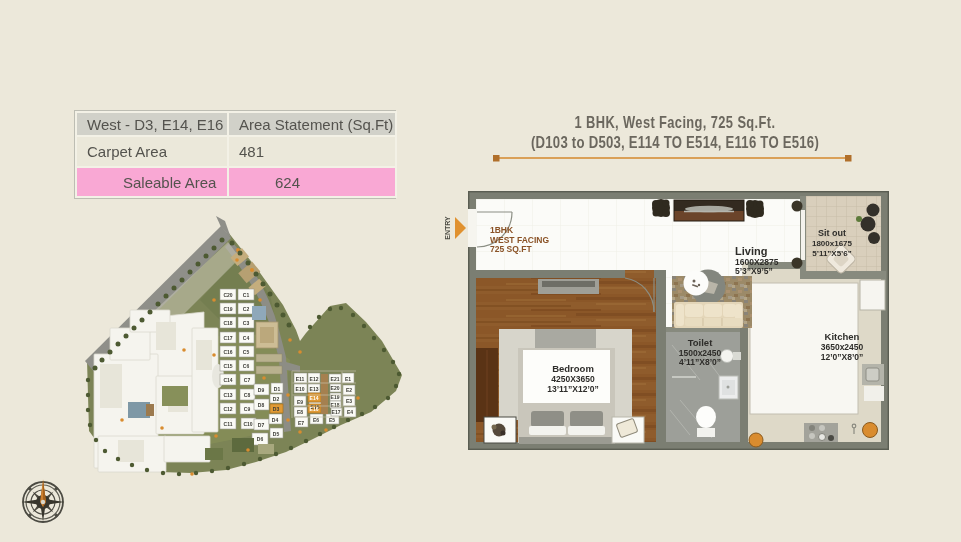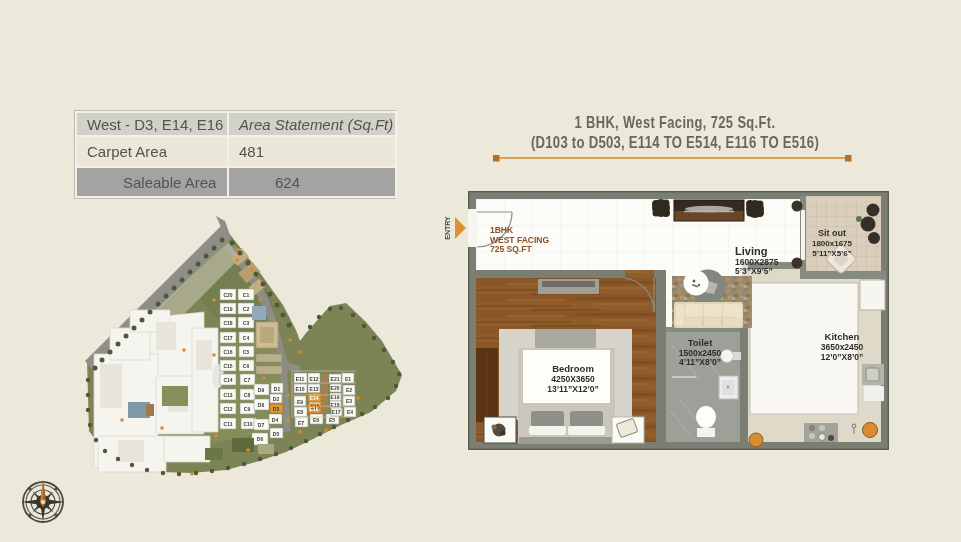--- a/index.html
+++ b/index.html
@@ -3,23 +3,23 @@
 <meta charset="utf-8">
 <style>
   html,body{margin:0;padding:0;}
   body{width:961px;height:542px;background:#ece8da;position:relative;overflow:hidden;
        font-family:"Liberation Sans", sans-serif;}
   .abs{position:absolute;}
   table.area{border-collapse:collapse;position:absolute;left:75px;top:111px;}
   table.area td{font-size:15px;color:#54534e;padding:0 0 0 10px;border:2px solid #f3f1e6;}
   table.area tr.hd td{background:#d1d1c9;height:22px;}
   table.area tr.b1 td{background:#ebe8da;height:29px;}
-  table.area tr.b2 td{background:#a3a3a3;height:28px;padding-left:46px;}
+  table.area tr.b2 td{background:#f9a8d4;height:28px;padding-left:46px;}
   .c1{width:140px;}
-  .c2{width:156px;font-style:italic;}
+  .c2{width:156px;}
   .tblwrap{position:absolute;left:75px;top:111px;width:320px;height:87px;outline:1px solid #bdbdb3;}
   .title1{position:absolute;left:443px;top:113px;width:464px;text-align:center;
           font-size:17px;color:#6b675e;font-weight:bold;letter-spacing:0.5px;
           transform:scaleX(0.758);transform-origin:50% 50%;}
   .title2{position:absolute;left:443px;top:134px;width:464px;text-align:center;
           font-size:16px;color:#6b675e;font-weight:bold;letter-spacing:0.3px;
           transform:scaleX(0.821);transform-origin:50% 50%;}
 </style>
 </head>
 <body>

